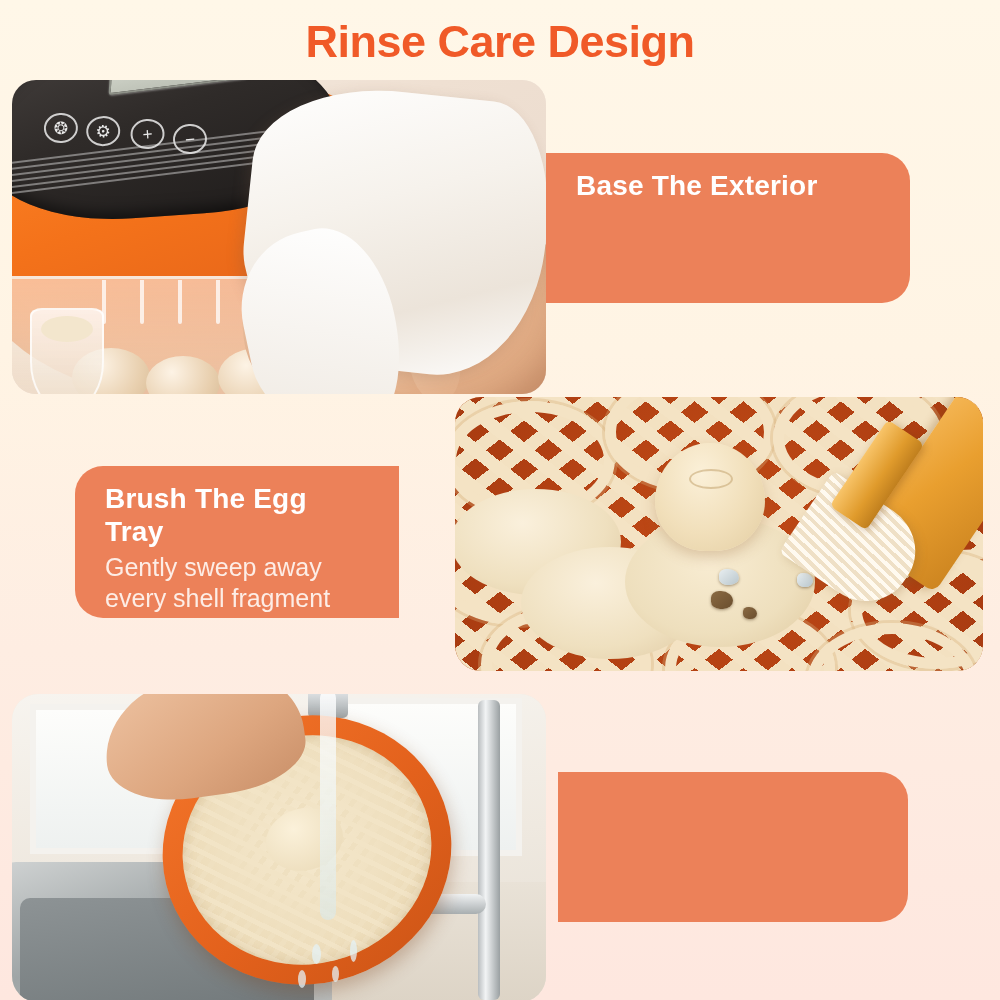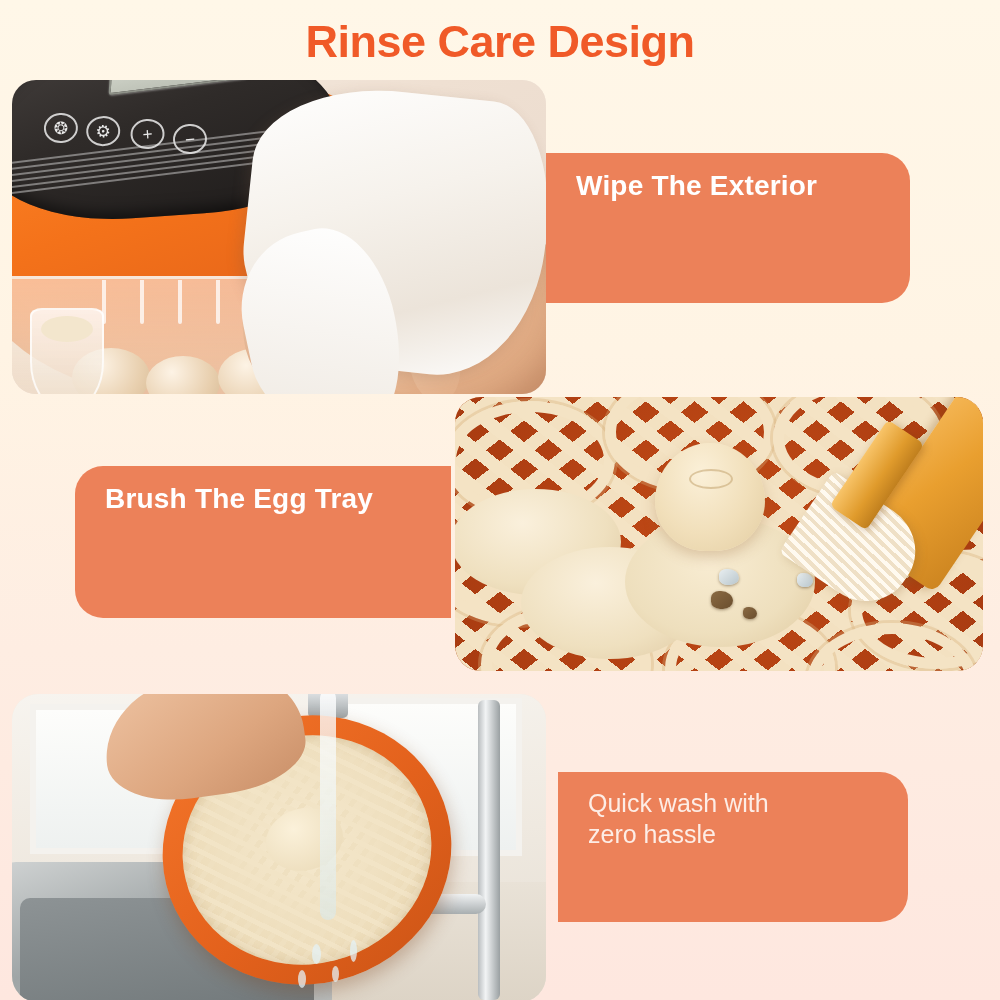--- a/index.html
+++ b/index.html
@@ -277,21 +277,21 @@
   }
   .callout .c-sub{
     font-size:25px; font-weight:normal; line-height:1.22;
     color:#FDEDE6; white-space:pre-line;
   }
   #callout-wipe{
     left:546px; top:153px; width:364px; height:150px;
     border-radius:0 28px 28px 0;
   }
   #callout-brush{
-    left:75px; top:466px; width:376px; height:152px;
+    left:75px; top:466px; width:324px; height:152px;
     border-radius:28px 0 0 28px;
   }
   #callout-rinse{
     left:558px; top:772px; width:350px; height:150px;
     border-radius:0 28px 28px 0;
   }
 </style>
 </head>
 <body>
 
@@ -346,21 +346,21 @@
     <div class="p1-finger" style="left:322px; top:196px; width:52px; height:96px; transform:rotate(-26deg);"></div>
     <div class="p1-finger" style="left:358px; top:214px; width:50px; height:100px; transform:rotate(-18deg);"></div>
     <div class="p1-finger" style="left:396px; top:226px; width:50px; height:96px; transform:rotate(-10deg);"></div>
 
     <div class="p1-tissue"></div>
     <div class="p1-tissue2"></div>
   </div>
 </div>
 
 <div class="callout" id="callout-wipe">
-  <div class="c-title">Wipe The Exterior</div>
+  <div class="c-title">Base The Exterior</div>
 </div>
 
 <div class="photo-card" id="photo-brush">
   <div class="scene">
     <div class="p2-bg"></div>
     <div class="p2-lattice"></div>
 
     <div class="p2-pocket" style="left:-10px;  top:4px;"></div>
     <div class="p2-pocket" style="left:150px;  top:-24px;"></div>
     <div class="p2-pocket" style="left:318px;  top:-18px;"></div>
@@ -382,20 +382,22 @@
     <div class="p2-shell light" style="left:342px; top:176px; width:16px; height:14px;"></div>
 
     <div class="p2-brush-handle"></div>
     <div class="p2-bristles"></div>
     <div class="p2-brush-ferrule"></div>
   </div>
 </div>
 
 <div class="callout" id="callout-brush">
   <div class="c-title">Brush The Egg Tray</div>
+  <div class="c-sub">Gently sweep away
+every shell fragment</div>
 </div>
 
 <div class="photo-card" id="photo-rinse">
   <div class="scene">
     <div class="p3-bg"></div>
     <div class="p3-window" style="left:18px;  top:10px; width:150px; height:150px;"></div>
     <div class="p3-window" style="left:330px; top:4px;  width:180px; height:158px;"></div>
     <div class="p3-counter"></div>
     <div class="p3-sink"></div>
 
@@ -413,15 +415,13 @@
     <div class="p3-drip" style="left:300px; top:250px; width:9px;  height:20px;"></div>
     <div class="p3-drip" style="left:320px; top:272px; width:7px;  height:16px;"></div>
     <div class="p3-drip" style="left:286px; top:276px; width:8px;  height:18px;"></div>
     <div class="p3-drip" style="left:338px; top:246px; width:7px;  height:22px;"></div>
 
     <div class="p3-hand"></div>
   </div>
 </div>
 
 <div class="callout" id="callout-rinse">
-  <div class="c-sub">Quick wash with
-zero hassle</div>
 </div>
 
 </body></html>

